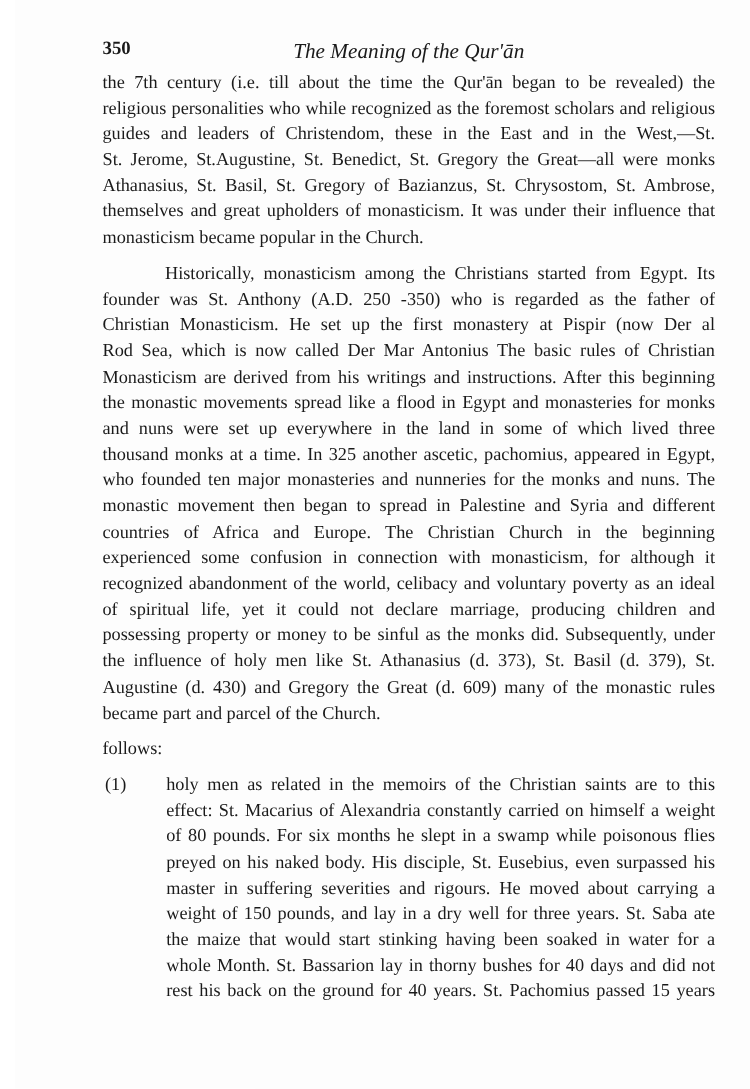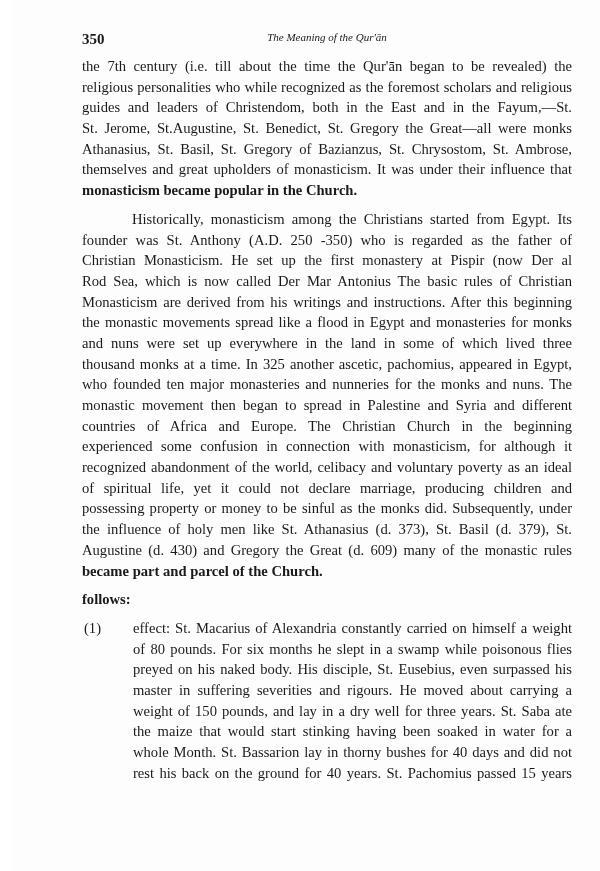--- a/index.html
+++ b/index.html
@@ -2,45 +2,45 @@
 <html><head>
   <meta charset="utf-8">
   <style>
     html, body { margin: 0; padding: 0; background: #ffffff; }
     body { width: 600px; height: 871px; overflow: hidden; position: relative;
       font-family: "Liberation Serif", "DejaVu Serif", serif; color: #1a1a1a; }
     .page { position: absolute; left: 0; top: 0; width: 600px; height: 871px; background: #fdfdfd; margin-left: 12px; }
     .header { position: absolute; top: 31px; left: 70px; width: 490px; height: 20px; }
     .page-number { position: absolute; left: 0; top: 0; font-weight: bold; font-size: 15px; }
     .running-title { position: absolute; left: 0; right: 0; text-align: center; top: 0;
-      font-style: italic; font-size: 11px; }
+      font-style: italic; font-size: 17px; }
     .body { position: absolute; left: 70px; top: 56px; width: 490px; font-size: 14.6px; }
     .line { height: 20.7px; line-height: 20.7px; white-space: nowrap; text-align: justify;
       text-align-last: justify; overflow: hidden; }
-    .line.last { text-align-last: left; font-weight: bold; }
+    .line.last { text-align-last: left; }
     .line.indent { padding-left: 50px; }
     .gap { height: 8px; }
     .list-item { position: relative; }
     .list-marker { position: absolute; left: 2px; top: 0; line-height: 20.7px; }
     .list-body { margin-left: 51px; }
   </style>
 </head>
 <body>
 
 <div class="page">
   <div class="header">
     <span class="page-number">350</span>
     <span class="running-title">The Meaning of the Qur'ān</span>
   </div>
 
   <div class="body">
     <div>
       <div class="line">the 7th century (i.e. till about the time the Qur'ān began to be revealed) the</div>
       <div class="line">religious personalities who while recognized as the foremost scholars and religious</div>
-      <div class="line">guides and leaders of Christendom, both in the East and in the Fayum,—St.</div>
+      <div class="line">guides and leaders of Christendom, these in the East and in the West,—St.</div>
       <div class="line">St. Jerome, St.Augustine, St. Benedict, St. Gregory the Great—all were monks</div>
       <div class="line">Athanasius, St. Basil, St. Gregory of Bazianzus, St. Chrysostom, St. Ambrose,</div>
       <div class="line">themselves and great upholders of monasticism. It was under their influence that</div>
       <div class="line last">monasticism became popular in the Church.</div>
     </div>
     <div class="gap"></div>
     <div>
       <div class="line indent">Historically, monasticism among the Christians started from Egypt. Its</div>
       <div class="line">founder was St. Anthony (A.D. 250 -350) who is regarded as the father of</div>
       <div class="line">Christian Monasticism. He set up the first monastery at Pispir (now Der al</div>
@@ -61,20 +61,21 @@
       <div class="line last">became part and parcel of the Church.</div>
     </div>
     <div class="gap"></div>
     <div>
       <div class="line last">follows:</div>
     </div>
     <div class="gap"></div>
     <div class="list-item">
       <span class="list-marker">(1)</span>
       <div class="list-body">
+        <div class="line">holy men as related in the memoirs of the Christian saints are to this</div>
         <div class="line">effect: St. Macarius of Alexandria constantly carried on himself a weight</div>
         <div class="line">of 80 pounds. For six months he slept in a swamp while poisonous flies</div>
         <div class="line">preyed on his naked body. His disciple, St. Eusebius, even surpassed his</div>
         <div class="line">master in suffering severities and rigours. He moved about carrying a</div>
         <div class="line">weight of 150 pounds, and lay in a dry well for three years. St. Saba ate</div>
         <div class="line">the maize that would start stinking having been soaked in water for a</div>
         <div class="line">whole Month. St. Bassarion lay in thorny bushes for 40 days and did not</div>
         <div class="line">rest his back on the ground for 40 years. St. Pachomius passed 15 years</div>
 
       </div>

